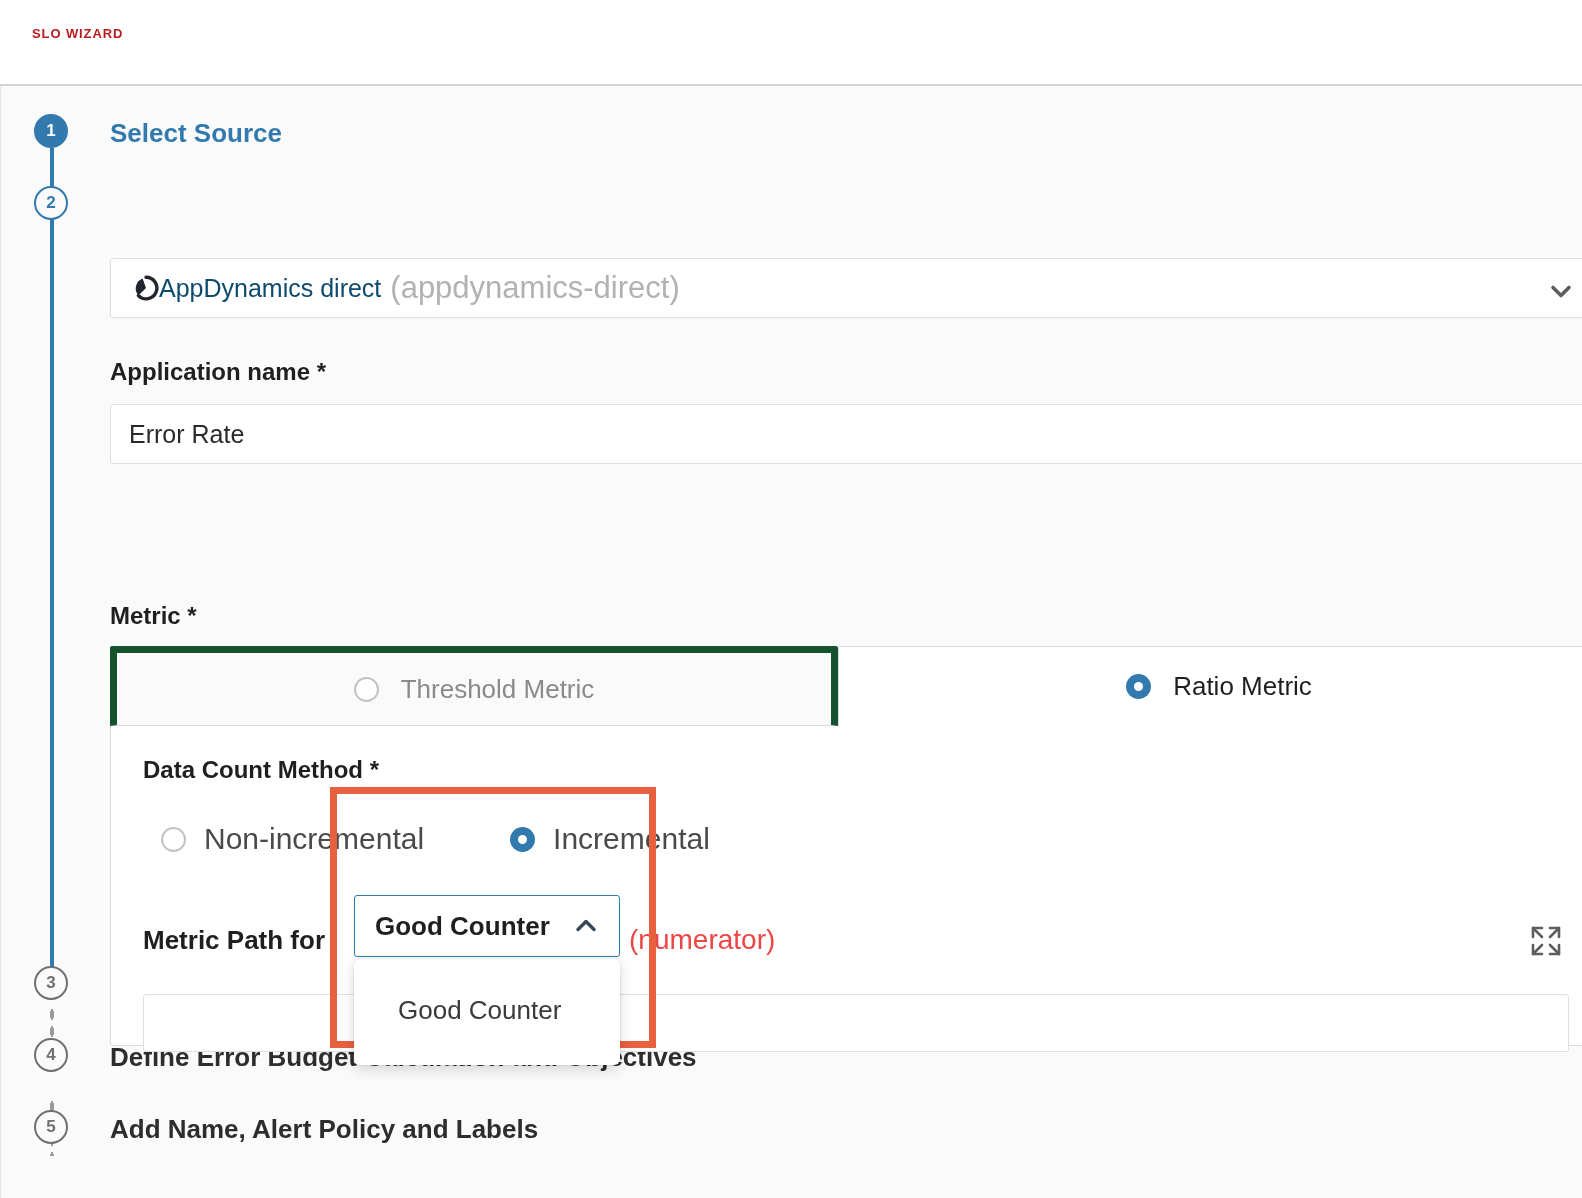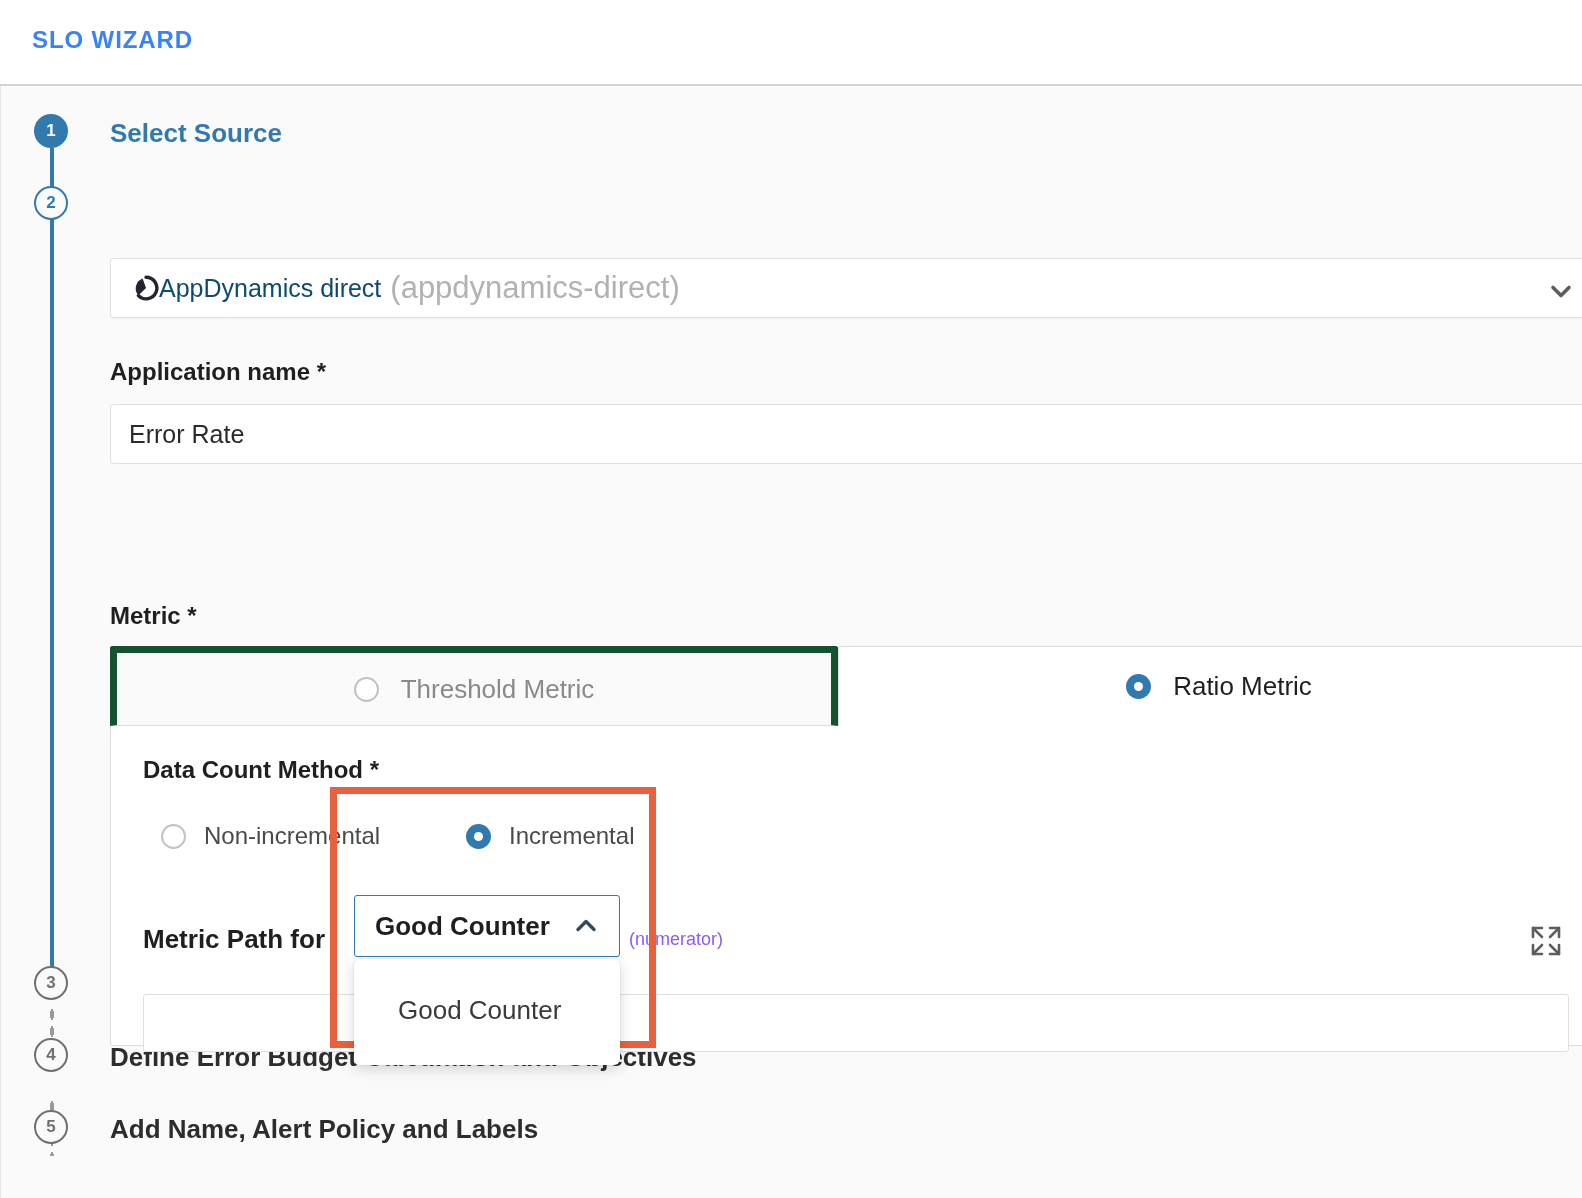--- a/index.html
+++ b/index.html
@@ -18,24 +18,24 @@
     left: 0; top: 0;
     width: 1582px;
     height: 86px;
     background: #ffffff;
     border-bottom: 2px solid #d4d4d4;
   }
   .header-title {
     position: absolute;
     left: 32px;
     top: 26px;
-    font-size: 24px;
+    font-size: 13px;
     font-weight: 700;
     letter-spacing: 0.9px;
-    color: #3b82f6;
+    color: #b91c1c;
   }
 
   
   .wizard-body {
     position: absolute;
     left: 0; top: 86px;
     width: 1582px;
     height: 1112px;
     background: #fafafa;
     border-left: 1px solid #e6e6e6;
@@ -249,42 +249,42 @@
     display: flex;
     align-items: center;
   }
   .radio-opt {
     display: flex;
     align-items: center;
     margin-right: 68px;
   }
   .radio-opt span {
     margin-left: 18px;
-    font-size: 24px;
+    font-size: 30px;
     color: #4a4a4a;
   }
   .radio-opt.selected span { color: #4a4a4a; }
 
   
   .mp-row {
     position: absolute;
     left: 32px;
     top: 198px;
     display: flex;
     align-items: center;
     white-space: nowrap;
   }
   .mp-text {
     font-size: 26px;
     font-weight: 700;
     color: #1f1f1f;
   }
   .mp-suffix {
-    font-size: 18px;
-    color: #8b5cf6;
+    font-size: 28px;
+    color: #ef4444;
     margin-left: 18px;
     text-align: center;
   }
 
   
   .mp-gap { width: 286px; }
 
   .expand-icon {
     position: absolute;
     right: 36px;

